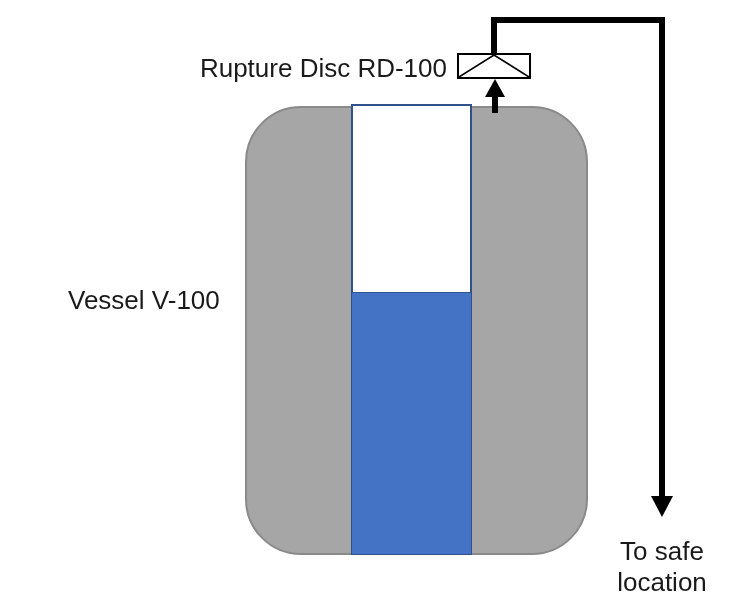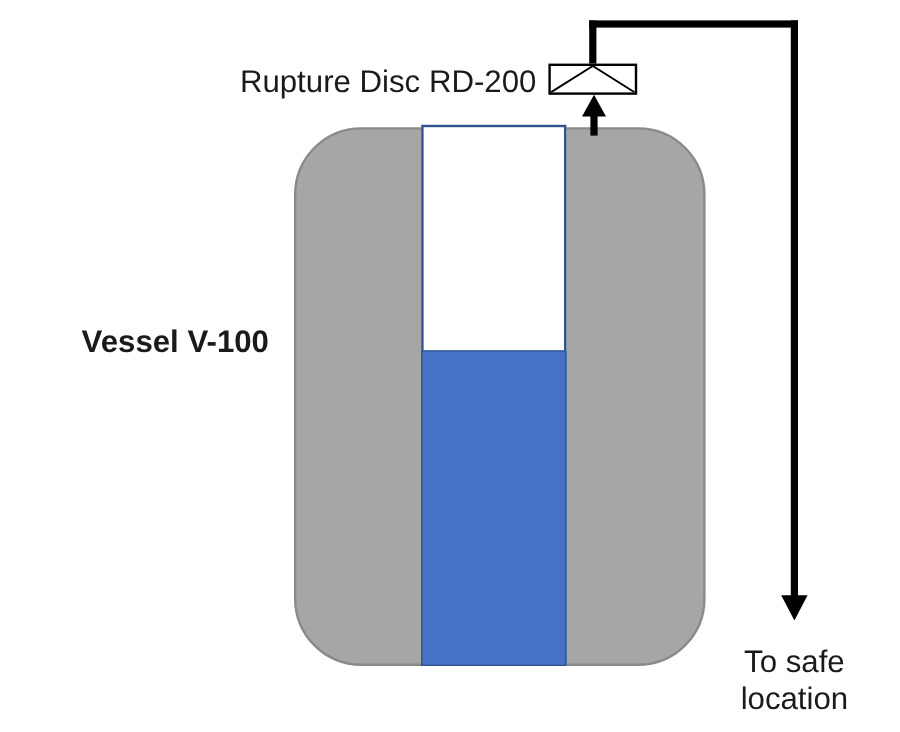--- a/index.html
+++ b/index.html
@@ -86,21 +86,21 @@
     position: absolute;
     left: 457px; top: 53px;
     width: 74px; height: 26px;
     background: #ffffff;
     border: 2px solid var(--line, #000000);
     box-sizing: border-box;
   }
   .disc svg { display: block; width: 100%; height: 100%; }
   
   .rupture-label { right: 303px; top: 52px; }
-  .vessel-label  { left: 68px;  top: 268px; font-weight: bold; }
+  .vessel-label  { left: 68px;  top: 284px; }
   .outlet-label  {
     left: 587px; top: 536px;
     width: 150px;
     white-space: normal;
     text-align: center;
     line-height: 31px;
   }
 </style>
 </head>
 <body>
@@ -120,17 +120,17 @@
   <div class="arrowhead-up"></div>
 
   <div class="disc">
     <svg viewBox="0 0 70 22" preserveAspectRatio="none">
       <polyline points="0,22 35,0 70,22" fill="none" style="stroke:var(--line,#000)" stroke-width="1.6"></polyline>
     </svg>
   </div>
 
   <div class="arrowhead-down"></div>
 
-  <div class="label rupture-label">Rupture Disc RD-200</div>
+  <div class="label rupture-label">Rupture Disc RD-100</div>
   <div class="label vessel-label">Vessel V-100</div>
   <div class="label outlet-label">To safe location</div>
 
 </div>
 
 </body></html>

